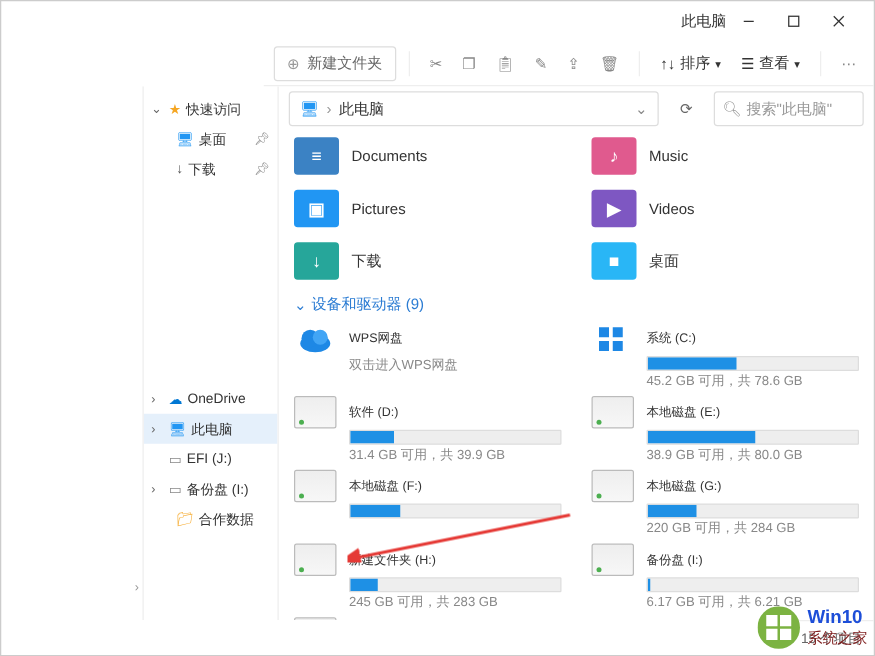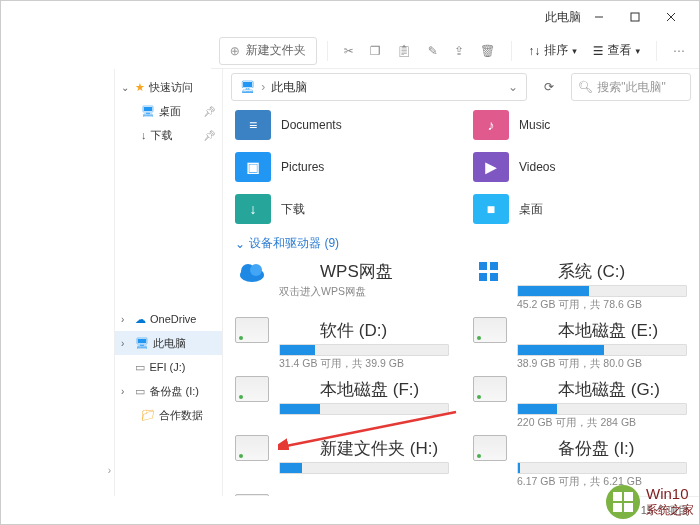--- a/index.html
+++ b/index.html
@@ -32,31 +32,31 @@
   .folders { display: grid; grid-template-columns: 1fr 1fr; column-gap: 24px; row-gap: 6px; margin-bottom: 8px; }
   .folder { display: flex; align-items: center; gap: 10px; height: 36px; }
   .ficon { width: 36px; height: 30px; border-radius: 3px; display:flex; align-items:center; justify-content:center; color:#fff; font-size:14px; font-weight:bold; }
   .section-hdr { display: flex; align-items: center; gap: 4px; color: #2b7cd3; font-size: 12px; margin: 4px 0 4px 0; }
   .drives { display: grid; grid-template-columns: 1fr 1fr; column-gap: 24px; row-gap: 2px; }
   .drive { padding: 2px 0 1px 0; }
   .drive .row1 { display: flex; align-items: center; gap: 10px; }
   .drive-icon { width: 34px; height: 26px; display:flex; align-items:center; justify-content:center; }
   .drive-icon.disk { border: 1px solid #bbb; border-radius: 2px; background: linear-gradient(#eee,#f7f7f7); position:relative; }
   .drive-icon.disk::after { content:""; position:absolute; left:3px; bottom:2px; width:4px; height:4px; background:#4caf50; border-radius:50%; }
-  .drive .name { font-size: 17px; margin-left: 41px; }
+  .drive .name { font-size: 10px; }
   .drive .bar-wrap { margin-left: 44px; margin-top: 1px; }
   .bar { height: 12px; width: 170px; background: #eee; border: 1px solid #ddd; border-radius: 1px; overflow: hidden; }
   .bar-fill { height: 100%; background: #1e90e5; }
   .drive .info { font-size: 10.5px; color: #888; margin-top: 1px; margin-left: 44px; }
   .statusbar { height: 28px; border-top: 1px solid #eee; display: flex; align-items: center; padding: 0 10px; font-size: 11px; color: #666; }
   .arrow { position: absolute; right: 242px; bottom: 75px; width: 180px; height: 40px; pointer-events: none; }
   .watermark { position: absolute; right: 6px; bottom: 6px; display: flex; align-items: center; gap: 6px; }
   .wm-logo { width: 34px; height: 34px; border-radius: 50%; background:#7cb342; display:grid; grid-template-columns:1fr 1fr; grid-template-rows:1fr 1fr; gap:2px; padding:7px;}
   .wm-logo span{background:#fff;}
-  .wm-text .l1 { font-size: 15px; font-weight: 400; color:#7f1d1d; }
+  .wm-text .l1 { font-size: 15px; font-weight: 700; color:#1d4ed8; }
   .wm-text .l2 { font-size: 12px; color:#7f1d1d; }
   svg { display:block; }
 </style>
 </head>
 <body>
 
 <div class="window">
 
   <div class="titlebar">
     <span class="title">此电脑</span>
@@ -303,20 +303,21 @@
             <div class="drive">
               <div class="row1">
                 <div class="drive-icon disk"></div>
                 <span class="name">新建文件夹 (H:)</span>
               </div>
               <div class="bar-wrap">
                 <div class="bar">
                   <div class="bar-fill" style="width:13%"></div>
                 </div>
               </div>
+              <div class="info">245 GB 可用，共 283 GB</div>
             </div>
             <div class="drive">
               <div class="row1">
                 <div class="drive-icon disk"></div>
                 <span class="name">备份盘 (I:)</span>
               </div>
               <div class="bar-wrap">
                 <div class="bar">
                   <div class="bar-fill" style="width:1%"></div>
                 </div>

